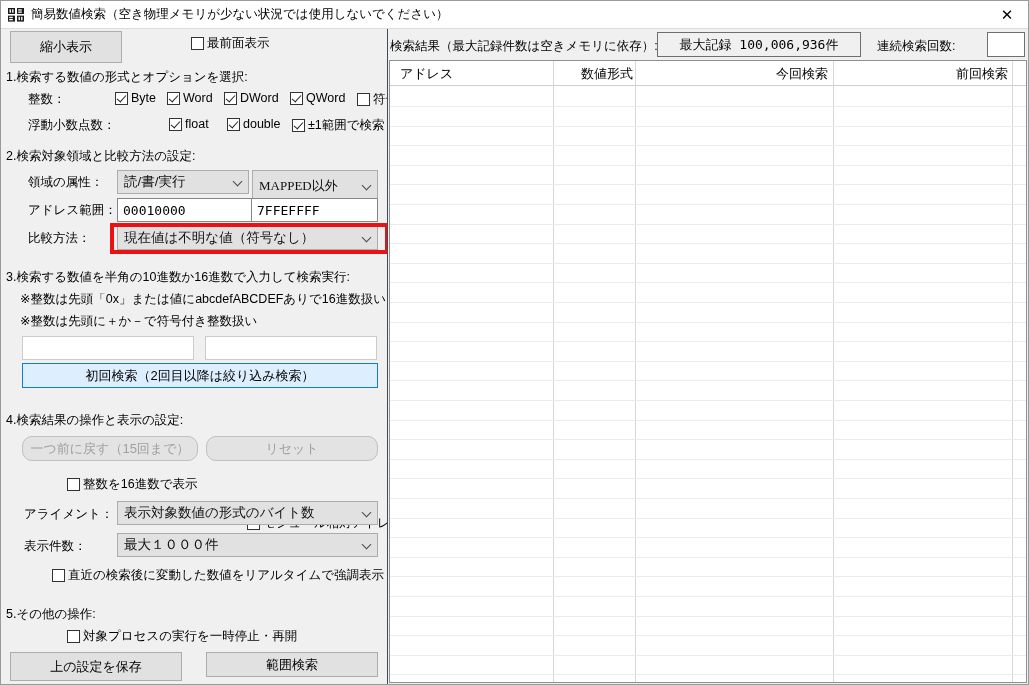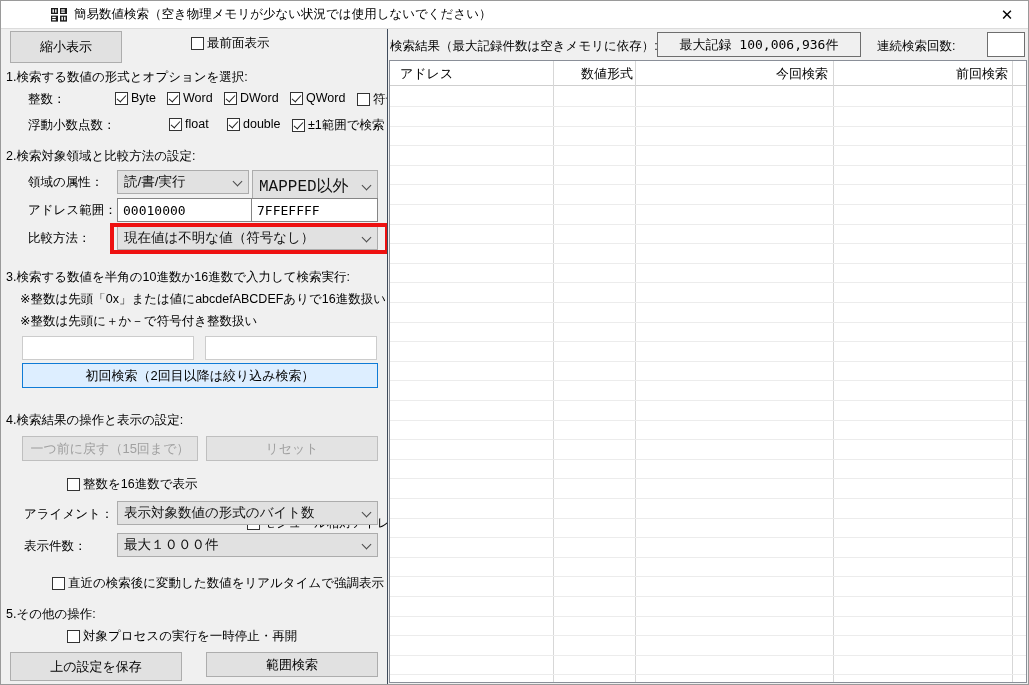--- a/index.html
+++ b/index.html
@@ -16,21 +16,21 @@
     background: #f0f0f0;
     border: 1px solid #9a9a9a;
     overflow: hidden;
   }
 
   
   .titlebar {
     position: absolute; left: 0; top: 0;
     width: 1029px; height: 27px;
     background: #ffffff;
-    display: flex; align-items: center; padding-left: 43px;
+    display: flex; align-items: center;
   }
   .app-icon {
     width: 16px; height: 16px;
     margin-left: 7px; margin-right: 7px;
     flex: 0 0 auto;
     display: block;
   }
   .title-text {
     font-size: 12.5px;
     color: #000000;
@@ -62,21 +62,21 @@
 
   .btn {
     background: #e1e1e1;
     border: 1px solid #adadad;
     font-size: 13px;
     color: #000;
     display: flex; align-items: center; justify-content: center;
     font-family: "Liberation Sans", "DejaVu Sans", sans-serif;
     padding: 0;
   }
-  .btn.disabled { color: #a0a0a0; border-color: #bfbfbf; background: #e3e3e3; }
+  .btn.disabled { color: #a0a0a0; border-color: #bfbfbf; background: #e3e3e3; border-radius: 10px; }
   .btn.primary {
     background: #ddeeff; border: 1px solid #0f7bd6; color: #000;
   }
 
   .cb-row { display: flex; align-items: center; padding-left: 45px; }
   .cbox {
     width: 13px; height: 13px;
     border: 1px solid #333;
     background: #fff;
     display: inline-block;
@@ -252,21 +252,21 @@
       <span class="cbox checked"></span>
       <span class="cb-label">±1範囲で検索</span>
     </div>
 
     <div class="sect-title" style="position:absolute;left:4px;top:119px;">2.検索対象領域と比較方法の設定:</div>
     <div class="field-label" style="position:absolute;left:26px;top:145px;">領域の属性：</div>
     <div class="select" style="position:absolute;left:115px;top:141px;width:132px;height:24px;">
       <span>読/書/実行</span>
       <span class="chev"></span>
     </div>
-    <div class="select" style="position:absolute;left:250px;top:141px;width:126px;height:32px;font-family:Liberation Mono, monospace;font-size:16px;">
+    <div class="select" style="position:absolute;left:250px;top:141px;width:126px;height:32px;font-family:Liberation Serif, serif;font-size:13px;">
       <span>MAPPED以外</span>
       <span class="chev"></span>
     </div>
 
     <div class="field-label" style="position:absolute;left:26px;top:173px;">アドレス範囲：</div>
     <div class="txtbox" style="position:absolute;left:115px;top:169px;width:154px;height:24px;">00010000</div>
     <div class="txtbox" style="position:absolute;left:249px;top:169px;width:127px;height:24px;">7FFEFFFF</div>
 
     <div class="field-label" style="position:absolute;left:26px;top:201px;">比較方法：</div>
     <div class="select" style="position:absolute;left:115px;top:197px;width:261px;height:24px;">
@@ -301,21 +301,21 @@
       <span>表示対象数値の形式のバイト数</span>
       <span class="chev"></span>
     </div>
 
     <div class="field-label" style="position:absolute;left:22px;top:509px;">表示件数：</div>
     <div class="select" style="position:absolute;left:115px;top:504px;width:261px;height:24px;">
       <span>最大１０００件</span>
       <span class="chev"></span>
     </div>
 
-    <div class="cb-row" style="position:absolute;left:5px;top:538px;margin-top:8px;">
+    <div class="cb-row" style="position:absolute;left:5px;top:538px;">
       <span class="cbox"></span>
       <span class="cb-label">直近の検索後に変動した数値をリアルタイムで強調表示</span>
     </div>
 
     <div class="sect-title" style="position:absolute;left:4px;top:577px;">5.その他の操作:</div>
     <div class="cb-row" style="position:absolute;left:20px;top:599px;">
       <span class="cbox"></span>
       <span class="cb-label">対象プロセスの実行を一時停止・再開</span>
     </div>
     <div class="btn" style="position:absolute;left:8px;top:623px;width:172px;height:29px;">上の設定を保存</div>

